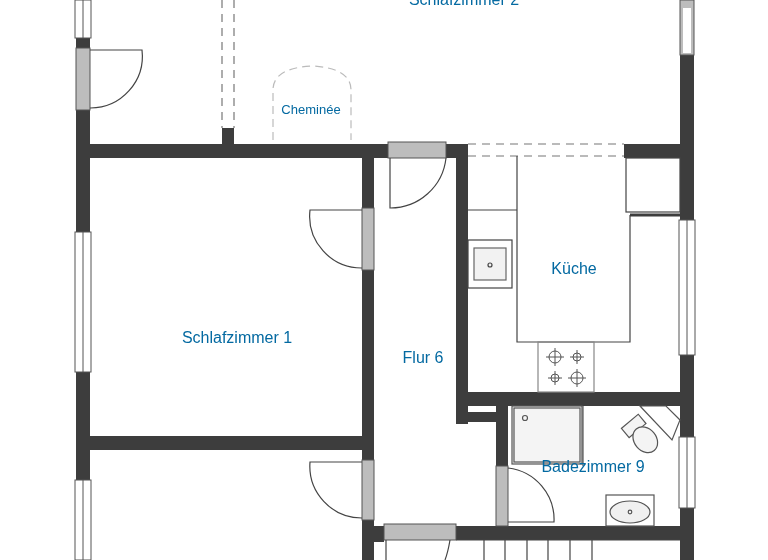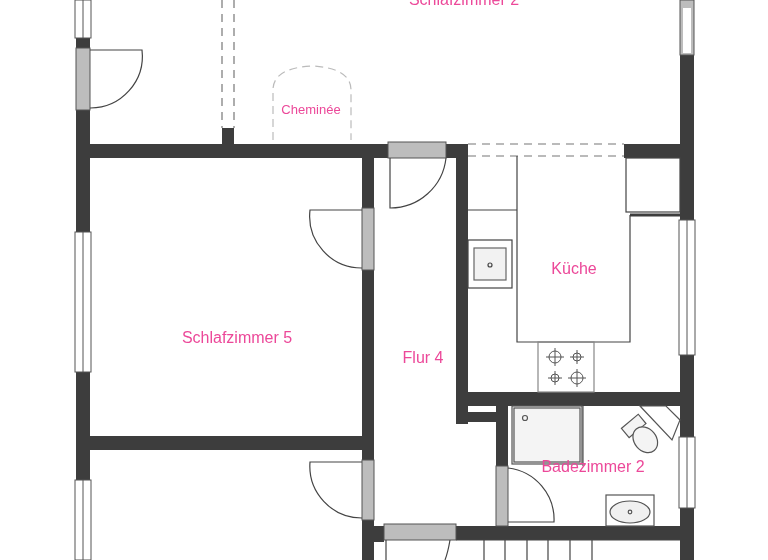--- a/index.html
+++ b/index.html
@@ -1,18 +1,18 @@
 <!DOCTYPE html>
 <html><head>
 <meta charset="utf-8">
 <style>
   html, body { margin:0; padding:0; background:#ffffff; }
   body { width:768px; height:560px; overflow:hidden; position:relative; font-family:"Liberation Sans", sans-serif; }
   svg { position:absolute; left:0; top:0; }
-  .lbl { position:absolute; color:#ec4899; font-family:"Liberation Sans", sans-serif; white-space:nowrap; transform:translate(-50%,-50%); }
+  .lbl { position:absolute; color:#0369a1; font-family:"Liberation Sans", sans-serif; white-space:nowrap; transform:translate(-50%,-50%); }
   .lbl.big { font-size:16px; }
   .lbl.small { font-size:13px; }
 </style>
 </head>
 <body>
 
 <svg width="768" height="560" viewBox="0 0 768 560">
 
   <g fill="#3d3d3d">
 
@@ -152,16 +152,16 @@
     <line x1="527" y1="540" x2="527" y2="560"></line>
     <line x1="548" y1="540" x2="548" y2="560"></line>
     <line x1="570" y1="540" x2="570" y2="560"></line>
     <line x1="592" y1="540" x2="592" y2="560"></line>
     <line x1="456" y1="540" x2="680" y2="540"></line>
   </g>
 </svg>
 
 <div class="lbl big" style="left:464px; top:0px;">Schlafzimmer 2</div>
 <div class="lbl small" style="left:311px; top:109px;">Cheminée</div>
-<div class="lbl big" style="left:237px; top:338px;">Schlafzimmer 5</div>
-<div class="lbl big" style="left:423px; top:358px;">Flur 4</div>
+<div class="lbl big" style="left:237px; top:338px;">Schlafzimmer 1</div>
+<div class="lbl big" style="left:423px; top:358px;">Flur 6</div>
 <div class="lbl big" style="left:574px; top:269px;">Küche</div>
-<div class="lbl big" style="left:593px; top:467px;">Badezimmer 2</div>
+<div class="lbl big" style="left:593px; top:467px;">Badezimmer 9</div>
 
 </body></html>

